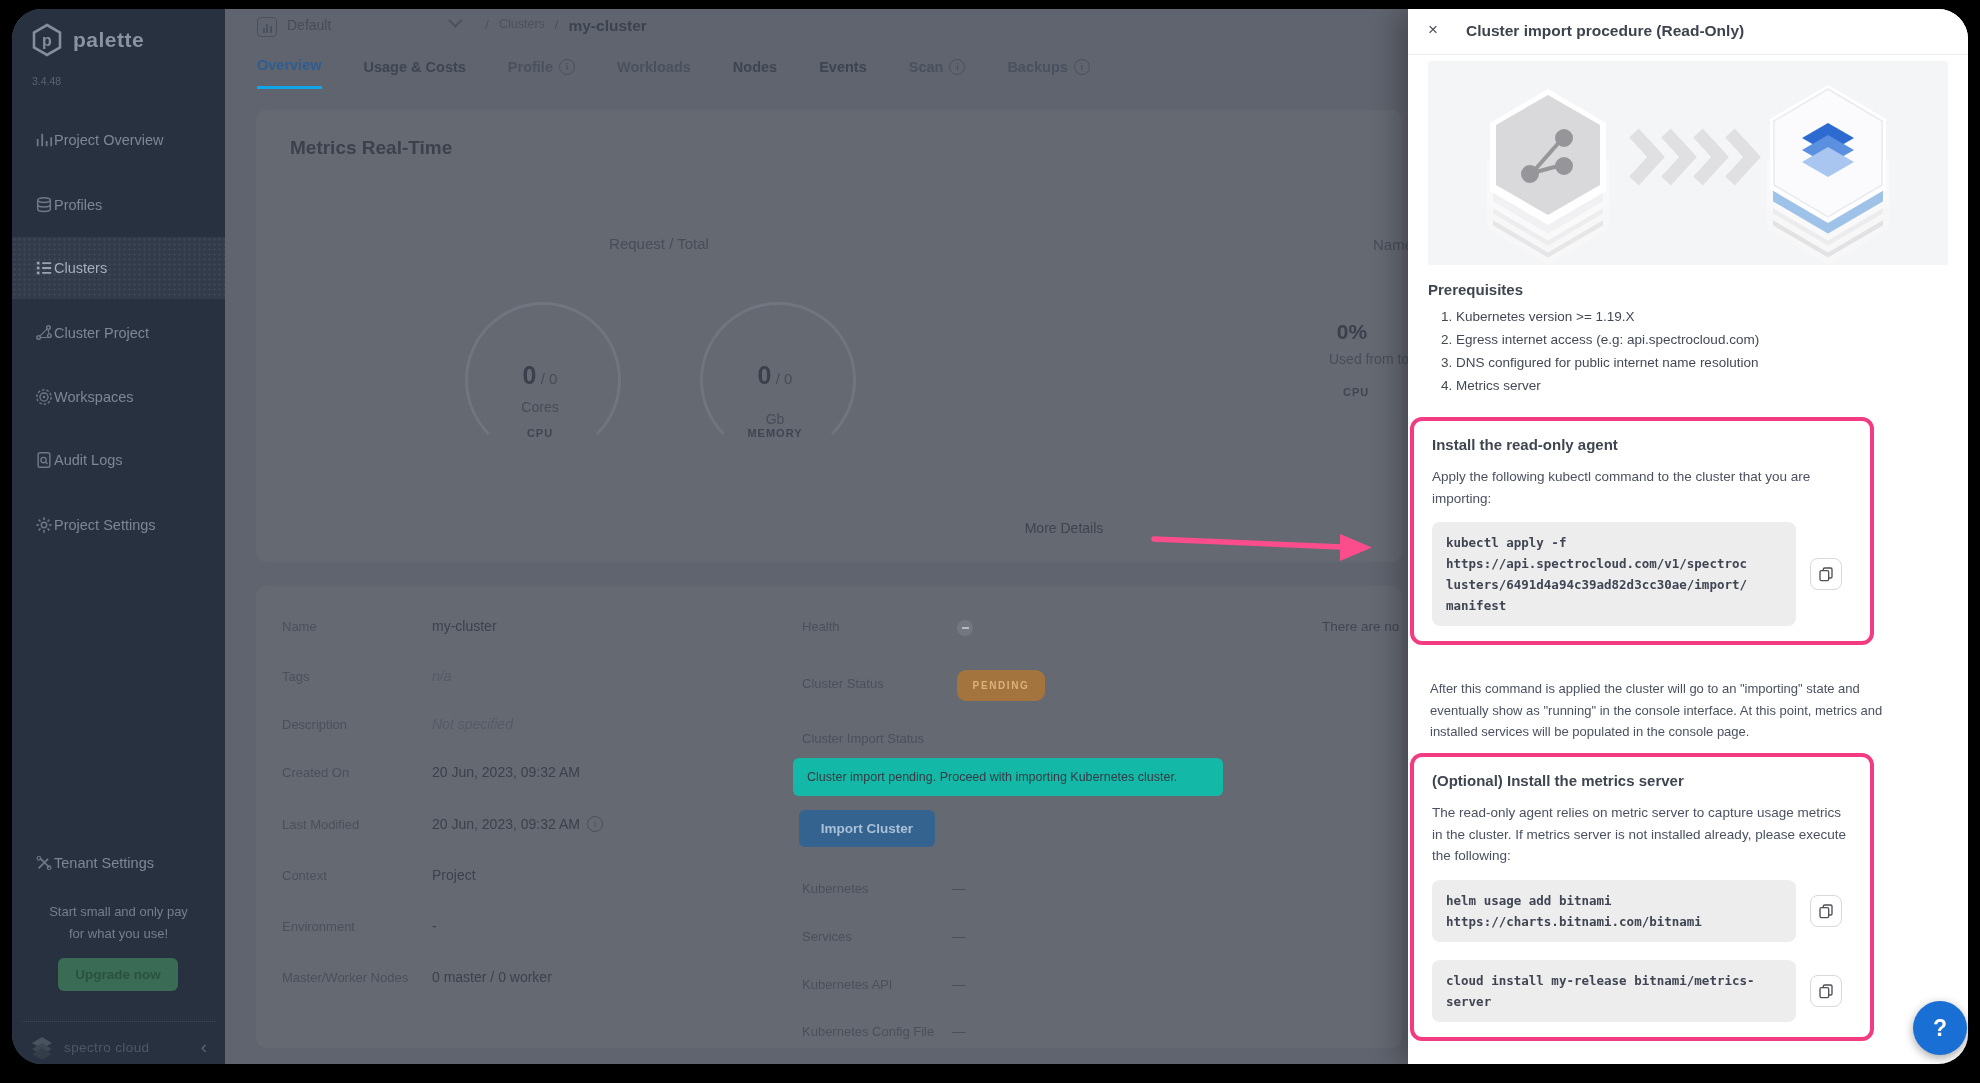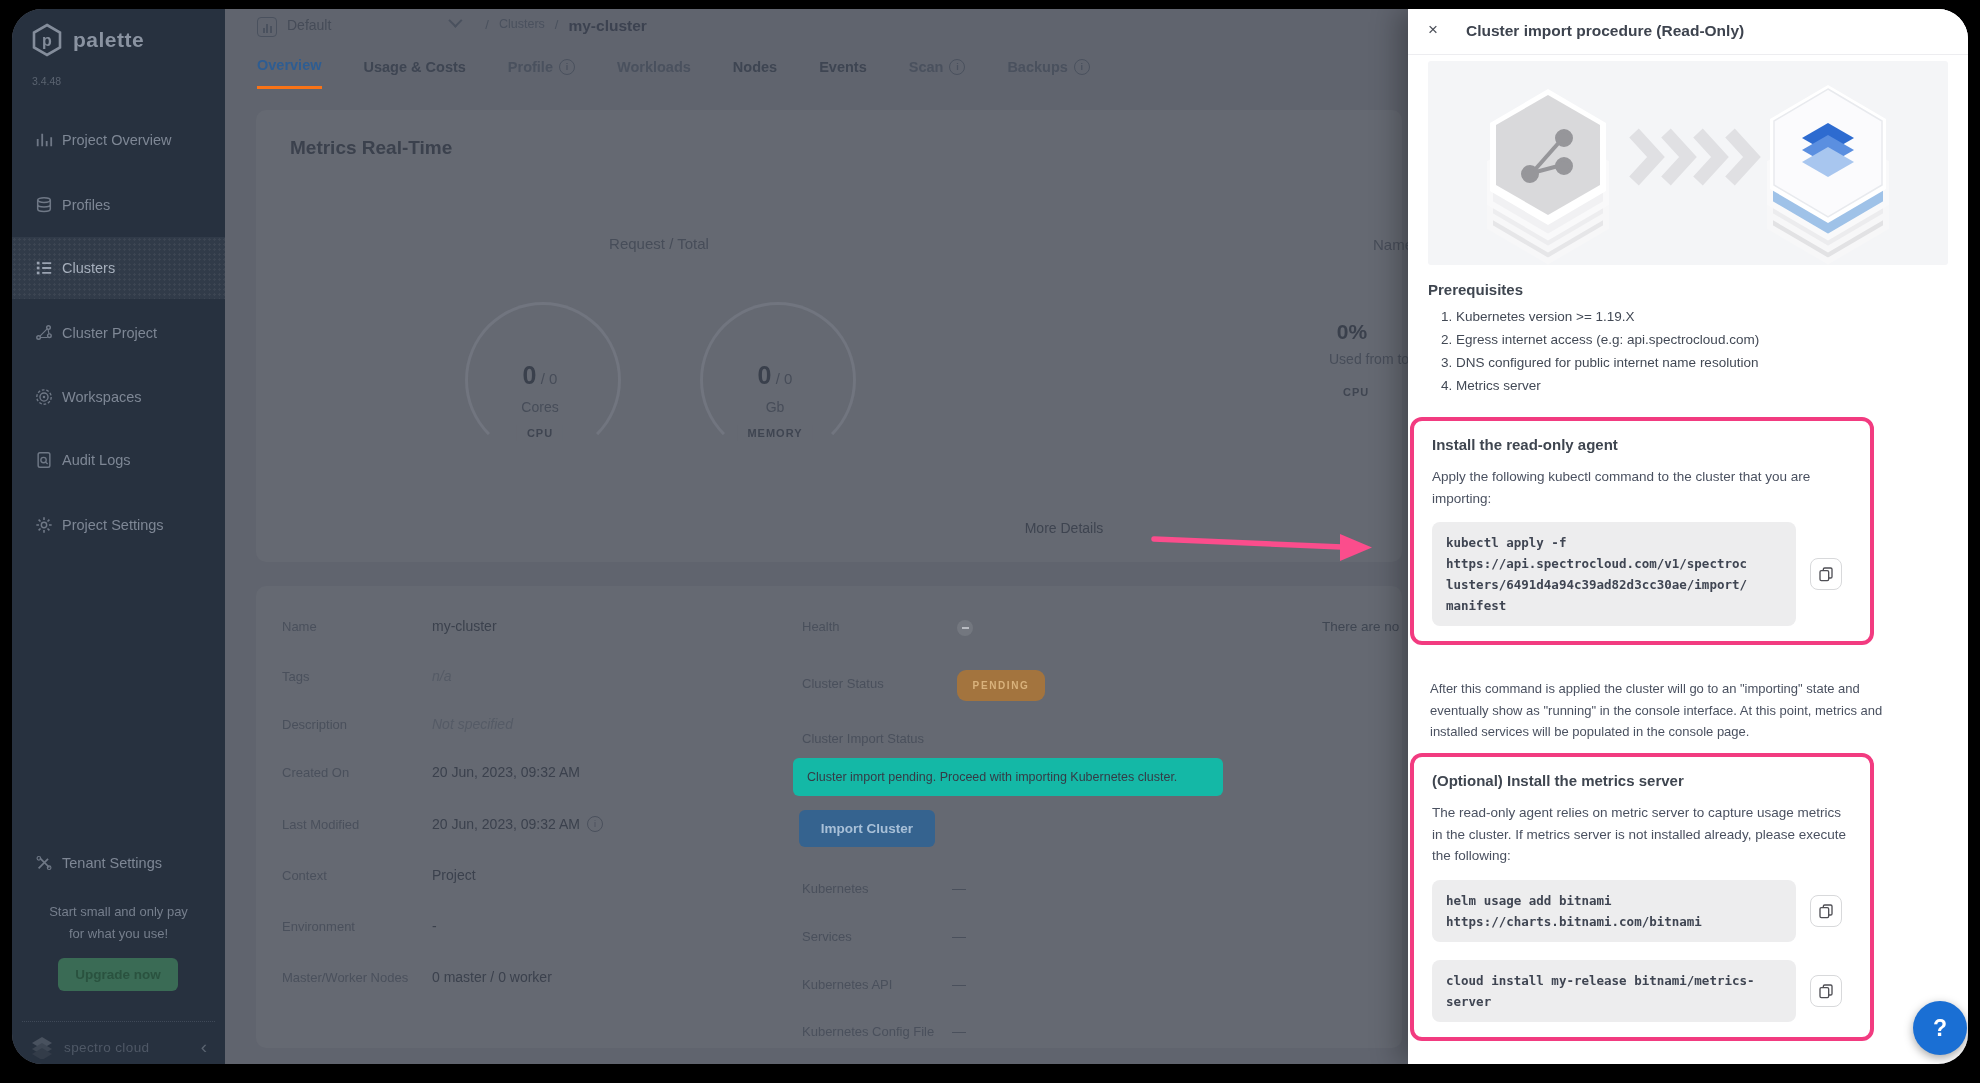--- a/index.html
+++ b/index.html
@@ -5,21 +5,21 @@
   html,body{margin:0;padding:0;background:#000;font-family:"Liberation Sans","DejaVu Sans",sans-serif;}
   .stage{position:relative;width:1980px;height:1083px;background:#000;overflow:hidden;}
   .window{position:absolute;left:12px;top:9px;width:1956px;height:1055px;border-radius:30px;background:#60646e;overflow:hidden;}
   .cx{transform:translateX(-50%);}
 
   
   .sidebar{position:absolute;left:0;top:0;width:213px;height:100%;background:#27313f;z-index:5;}
   .brandrow{position:absolute;left:18px;top:14px;display:flex;align-items:center;gap:9px;color:#8a93a1;}
   .brandrow .bname{font-size:21px;font-weight:700;letter-spacing:.5px;color:#8a93a1;}
   .version{position:absolute;left:20px;top:66px;font-size:10.5px;color:#5a6370;}
-  .navitem{position:absolute;left:0;width:100%;height:40px;display:flex;align-items:center;gap:8px;padding-left:22px;box-sizing:border-box;color:#7e8795;font-size:14.5px;cursor:pointer;}
+  .navitem{position:absolute;left:0;width:100%;height:40px;display:flex;align-items:center;gap:0;padding-left:22px;box-sizing:border-box;color:#7e8795;font-size:14.5px;cursor:pointer;}
   .navitem .nicon{width:20px;height:20px;flex:0 0 20px;color:#6f7886;display:flex;align-items:center;justify-content:center;}
   .nav-active-bg{position:absolute;left:0;top:228px;width:100%;height:62px;background:#313b49;background-image:radial-gradient(rgba(255,255,255,0.05) 1px,transparent 1.2px);background-size:5px 5px;}
   .navitem.active{color:#a6afbc;}
   .promo{position:absolute;left:0;top:892px;width:213px;text-align:center;color:#767f8d;font-size:13px;line-height:22px;}
   .upgrade{position:absolute;left:46px;top:949px;width:120px;height:33px;background:#3a6b55;border-radius:6px;color:#2a523f;font-size:13.5px;font-weight:700;display:flex;align-items:center;justify-content:center;cursor:pointer;}
   .side-div{position:absolute;left:10px;right:10px;top:1012px;border-top:1.5px dotted #3f4958;}
   .side-footer{position:absolute;left:0;right:0;top:1020px;height:36px;display:flex;align-items:center;padding:0 18px;color:#4f5866;}
   .side-footer .sfname{font-size:13.5px;margin-left:10px;letter-spacing:.4px;}
   .side-footer .collapse{margin-left:auto;font-size:19px;color:#5a6370;cursor:pointer;}
 
@@ -30,21 +30,21 @@
   .tb-default{margin-left:10px;font-size:14px;color:#464c58;}
   .chev{margin-left:118px;width:8px;height:8px;border-right:2px solid #4a515e;border-bottom:2px solid #4a515e;transform:rotate(45deg) translateY(-2px);}
   .tb-sep{margin-left:26px;color:#4a515e;font-size:13px;}
   .tb-sec{margin-left:10px;font-size:12.5px;color:#4a515e;}
   .tb-sep2{margin-left:10px;color:#4a515e;font-size:13px;}
   .tb-page{margin-left:10px;font-size:15.5px;color:#3c4250;font-weight:600;}
 
   
   .tabs{position:absolute;left:245px;top:48px;display:flex;gap:42px;z-index:2;}
   .tab{font-size:14.5px;font-weight:600;color:#3e4552;padding-bottom:13px;display:flex;align-items:center;gap:6px;cursor:pointer;}
-  .tab.active{color:#2e5d92;border-bottom:3px solid #f97316;}
+  .tab.active{color:#2e5d92;border-bottom:3px solid #0ea5e9;}
   .tab.dim{color:#4a515e;}
   .ibadge{width:14px;height:14px;border:1.4px solid currentColor;border-radius:50%;display:inline-flex;align-items:center;justify-content:center;font-size:9px;font-style:normal;}
   .ibadge::after{content:"i";}
 
   
   .card{position:absolute;background:#656972;border-radius:10px;z-index:1;}
   .m-title{position:absolute;left:278px;top:128px;font-size:19px;font-weight:700;color:#3b414d;z-index:2;}
   .req-total{position:absolute;top:226px;font-size:15px;color:#474d59;z-index:2;}
   .ring{position:absolute;width:150px;height:150px;border:3px solid #71757f;border-bottom-color:transparent;border-radius:50%;z-index:2;}
   .gval{position:absolute;z-index:3;white-space:nowrap;color:#474d59;font-size:15px;}
@@ -252,21 +252,21 @@
   <div class="m-title">Metrics Real-Time</div>
   <div class="req-total cx" style="left:647px">Request / Total</div>
 
   <div class="ring" style="left:453px;top:293px"></div>
   <div class="gval cx" style="left:528px;top:352px"><span class="big">0</span> <span>/</span> <span>0</span></div>
   <div class="gunit cx" style="left:528px;top:390px">Cores</div>
   <div class="gchip cx" style="left:528px;top:416px">CPU</div>
 
   <div class="ring" style="left:688px;top:293px"></div>
   <div class="gval cx" style="left:763px;top:352px"><span class="big">0</span> <span>/</span> <span>0</span></div>
-  <div class="gunit cx" style="left:763px;top:390px">Gb</div>
+  <div class="gunit cx" style="left:763px;top:402px">Gb</div>
   <div class="gchip cx" style="left:763px;top:416px">MEMORY</div>
 
   <div class="ns-label">Namespaces</div>
   <div class="pct cx">0%</div>
   <div class="pct-cap">Used from total</div>
   <div class="pct-cpu">CPU</div>
   <div class="more-details cx" style="left:1052px">More Details</div>
 
   <div class="card" style="left:244px;top:577px;width:1146px;height:462px"></div>
 

